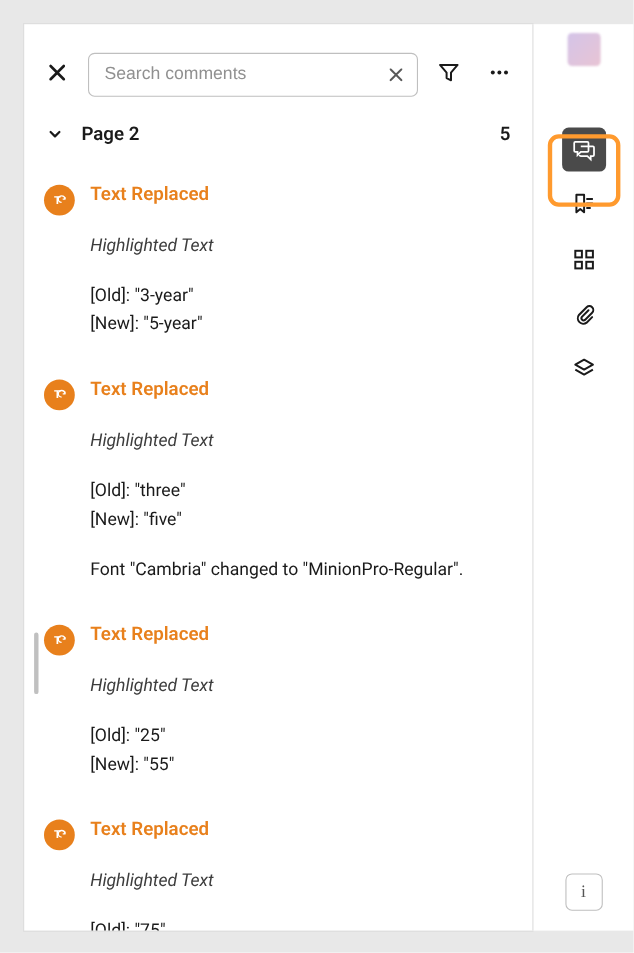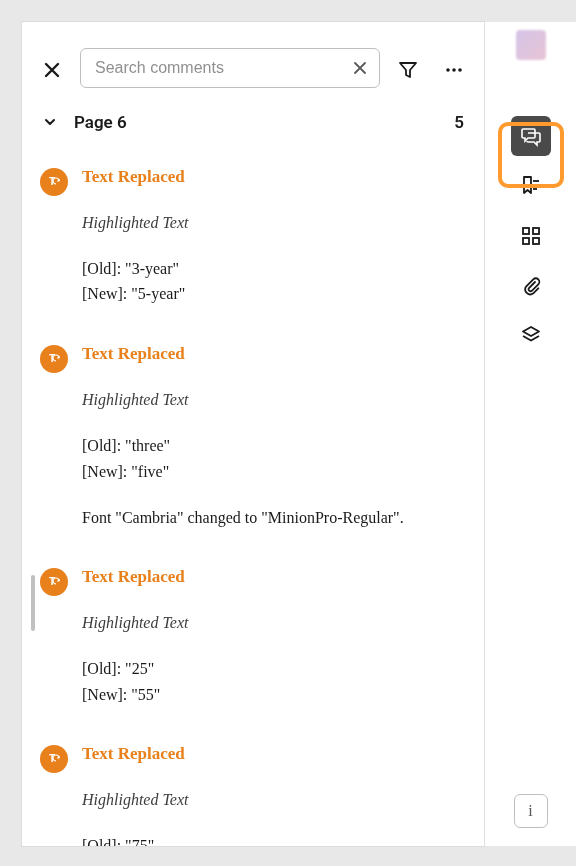--- a/index.html
+++ b/index.html
@@ -16,21 +16,21 @@
       top: 22px;
       left: 22px;
       width: 462px;
       height: 824px;
       background: #ffffff;
       box-shadow: 0 0 0 1px rgba(0,0,0,0.05);
       overflow: hidden;
     }
     .panel-header {
       display: flex;
-      align-items: flex-end;
+      align-items: flex-start;
       padding: 26px 12px 10px 12px;
       gap: 10px;
     }
     .close-btn {
       width: 36px;
       height: 36px;
       display: flex;
       align-items: center;
       justify-content: center;
       cursor: pointer;
@@ -110,21 +110,21 @@
       width: 28px;
       height: 28px;
       border-radius: 50%;
       background: #e8801c;
       display: flex;
       align-items: center;
       justify-content: center;
       flex-shrink: 0;
       margin-top: 2px;
     }
-    .comment-body { flex: 1; font-family: Liberation Serif, serif; }
+    .comment-body { flex: 1; }
     .comment-title {
       color: #e8801c;
       font-size: 17px;
       font-weight: 600;
       line-height: 1.3;
     }
     .comment-subtitle {
       font-style: italic;
       font-size: 16px;
       color: #3d3d3d;
@@ -248,21 +248,21 @@
         </svg>
     </div>
   </div>
 
   <div class="page-row">
     <div class="page-toggle">
       <svg width="14" height="14" viewBox="0 0 14 14">
           <path d="M3 5 L7 9 L11 5" stroke="#1a1a1a" stroke-width="2" fill="none" stroke-linecap="round" stroke-linejoin="round"></path>
         </svg>
     </div>
-    <div class="page-title">Page 6</div>
+    <div class="page-title">Page 2</div>
     <div class="page-count">5</div>
   </div>
 
   <div class="comment-list">
 
     <div class="comment-item">
       <div class="comment-icon">
         <svg width="16" height="16" viewBox="0 0 16 16">
             <text x="3" y="11" font-size="10" font-weight="700" fill="#fff">T</text>
             <path d="M10 10 A3 3 0 1 1 13 7" stroke="#fff" stroke-width="1.2" fill="none"></path>

